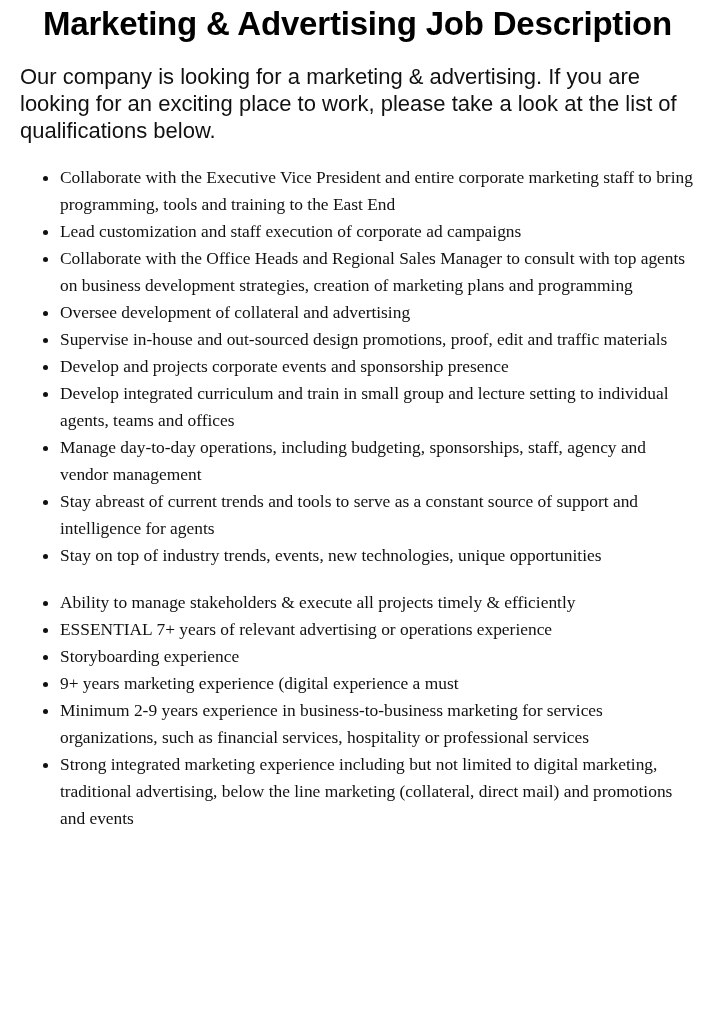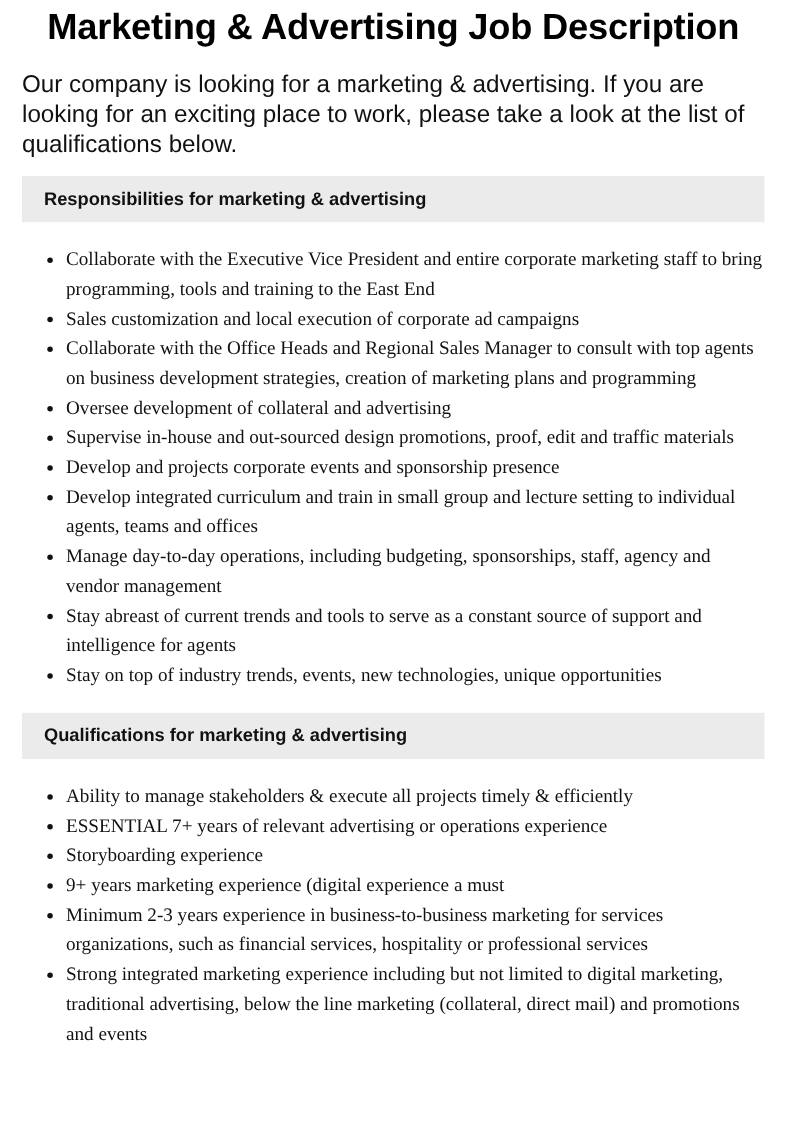--- a/index.html
+++ b/index.html
@@ -33,36 +33,34 @@
   }
   li { padding-left: 0; }
 </style>
 </head>
 <body>
 
 <div class="page">
   <h1>Marketing &amp; Advertising Job Description</h1>
   <p class="intro">Our company is looking for a marketing &amp; advertising. If you are looking for an exciting place to work, please take a look at the list of qualifications below.</p>
 
-  <div class="section-header sec1">Responsibilities for marketing &amp; advertising</div>
   <ul>
     <li>Collaborate with the Executive Vice President and entire corporate marketing staff to bring programming, tools and training to the East End</li>
-    <li>Sales customization and local execution of corporate ad campaigns</li>
+    <li>Lead customization and staff execution of corporate ad campaigns</li>
     <li>Collaborate with the Office Heads and Regional Sales Manager to consult with top agents on business development strategies, creation of marketing plans and programming</li>
     <li>Oversee development of collateral and advertising</li>
     <li>Supervise in-house and out-sourced design promotions, proof, edit and traffic materials</li>
     <li>Develop and projects corporate events and sponsorship presence</li>
     <li>Develop integrated curriculum and train in small group and lecture setting to individual agents, teams and offices</li>
     <li>Manage day-to-day operations, including budgeting, sponsorships, staff, agency and vendor management</li>
     <li>Stay abreast of current trends and tools to serve as a constant source of support and intelligence for agents</li>
     <li>Stay on top of industry trends, events, new technologies, unique opportunities</li>
   </ul>
 
-  <div class="section-header sec2">Qualifications for marketing &amp; advertising</div>
   <ul>
     <li>Ability to manage stakeholders &amp; execute all projects timely &amp; efficiently</li>
     <li>ESSENTIAL 7+ years of relevant advertising or operations experience</li>
     <li>Storyboarding experience</li>
     <li>9+ years marketing experience (digital experience a must</li>
-    <li>Minimum 2-3 years experience in business-to-business marketing for services organizations, such as financial services, hospitality or professional services</li>
+    <li>Minimum 2-9 years experience in business-to-business marketing for services organizations, such as financial services, hospitality or professional services</li>
     <li>Strong integrated marketing experience including but not limited to digital marketing, traditional advertising, below the line marketing (collateral, direct mail) and promotions and events</li>
   </ul>
 </div>
 
 </body></html>

